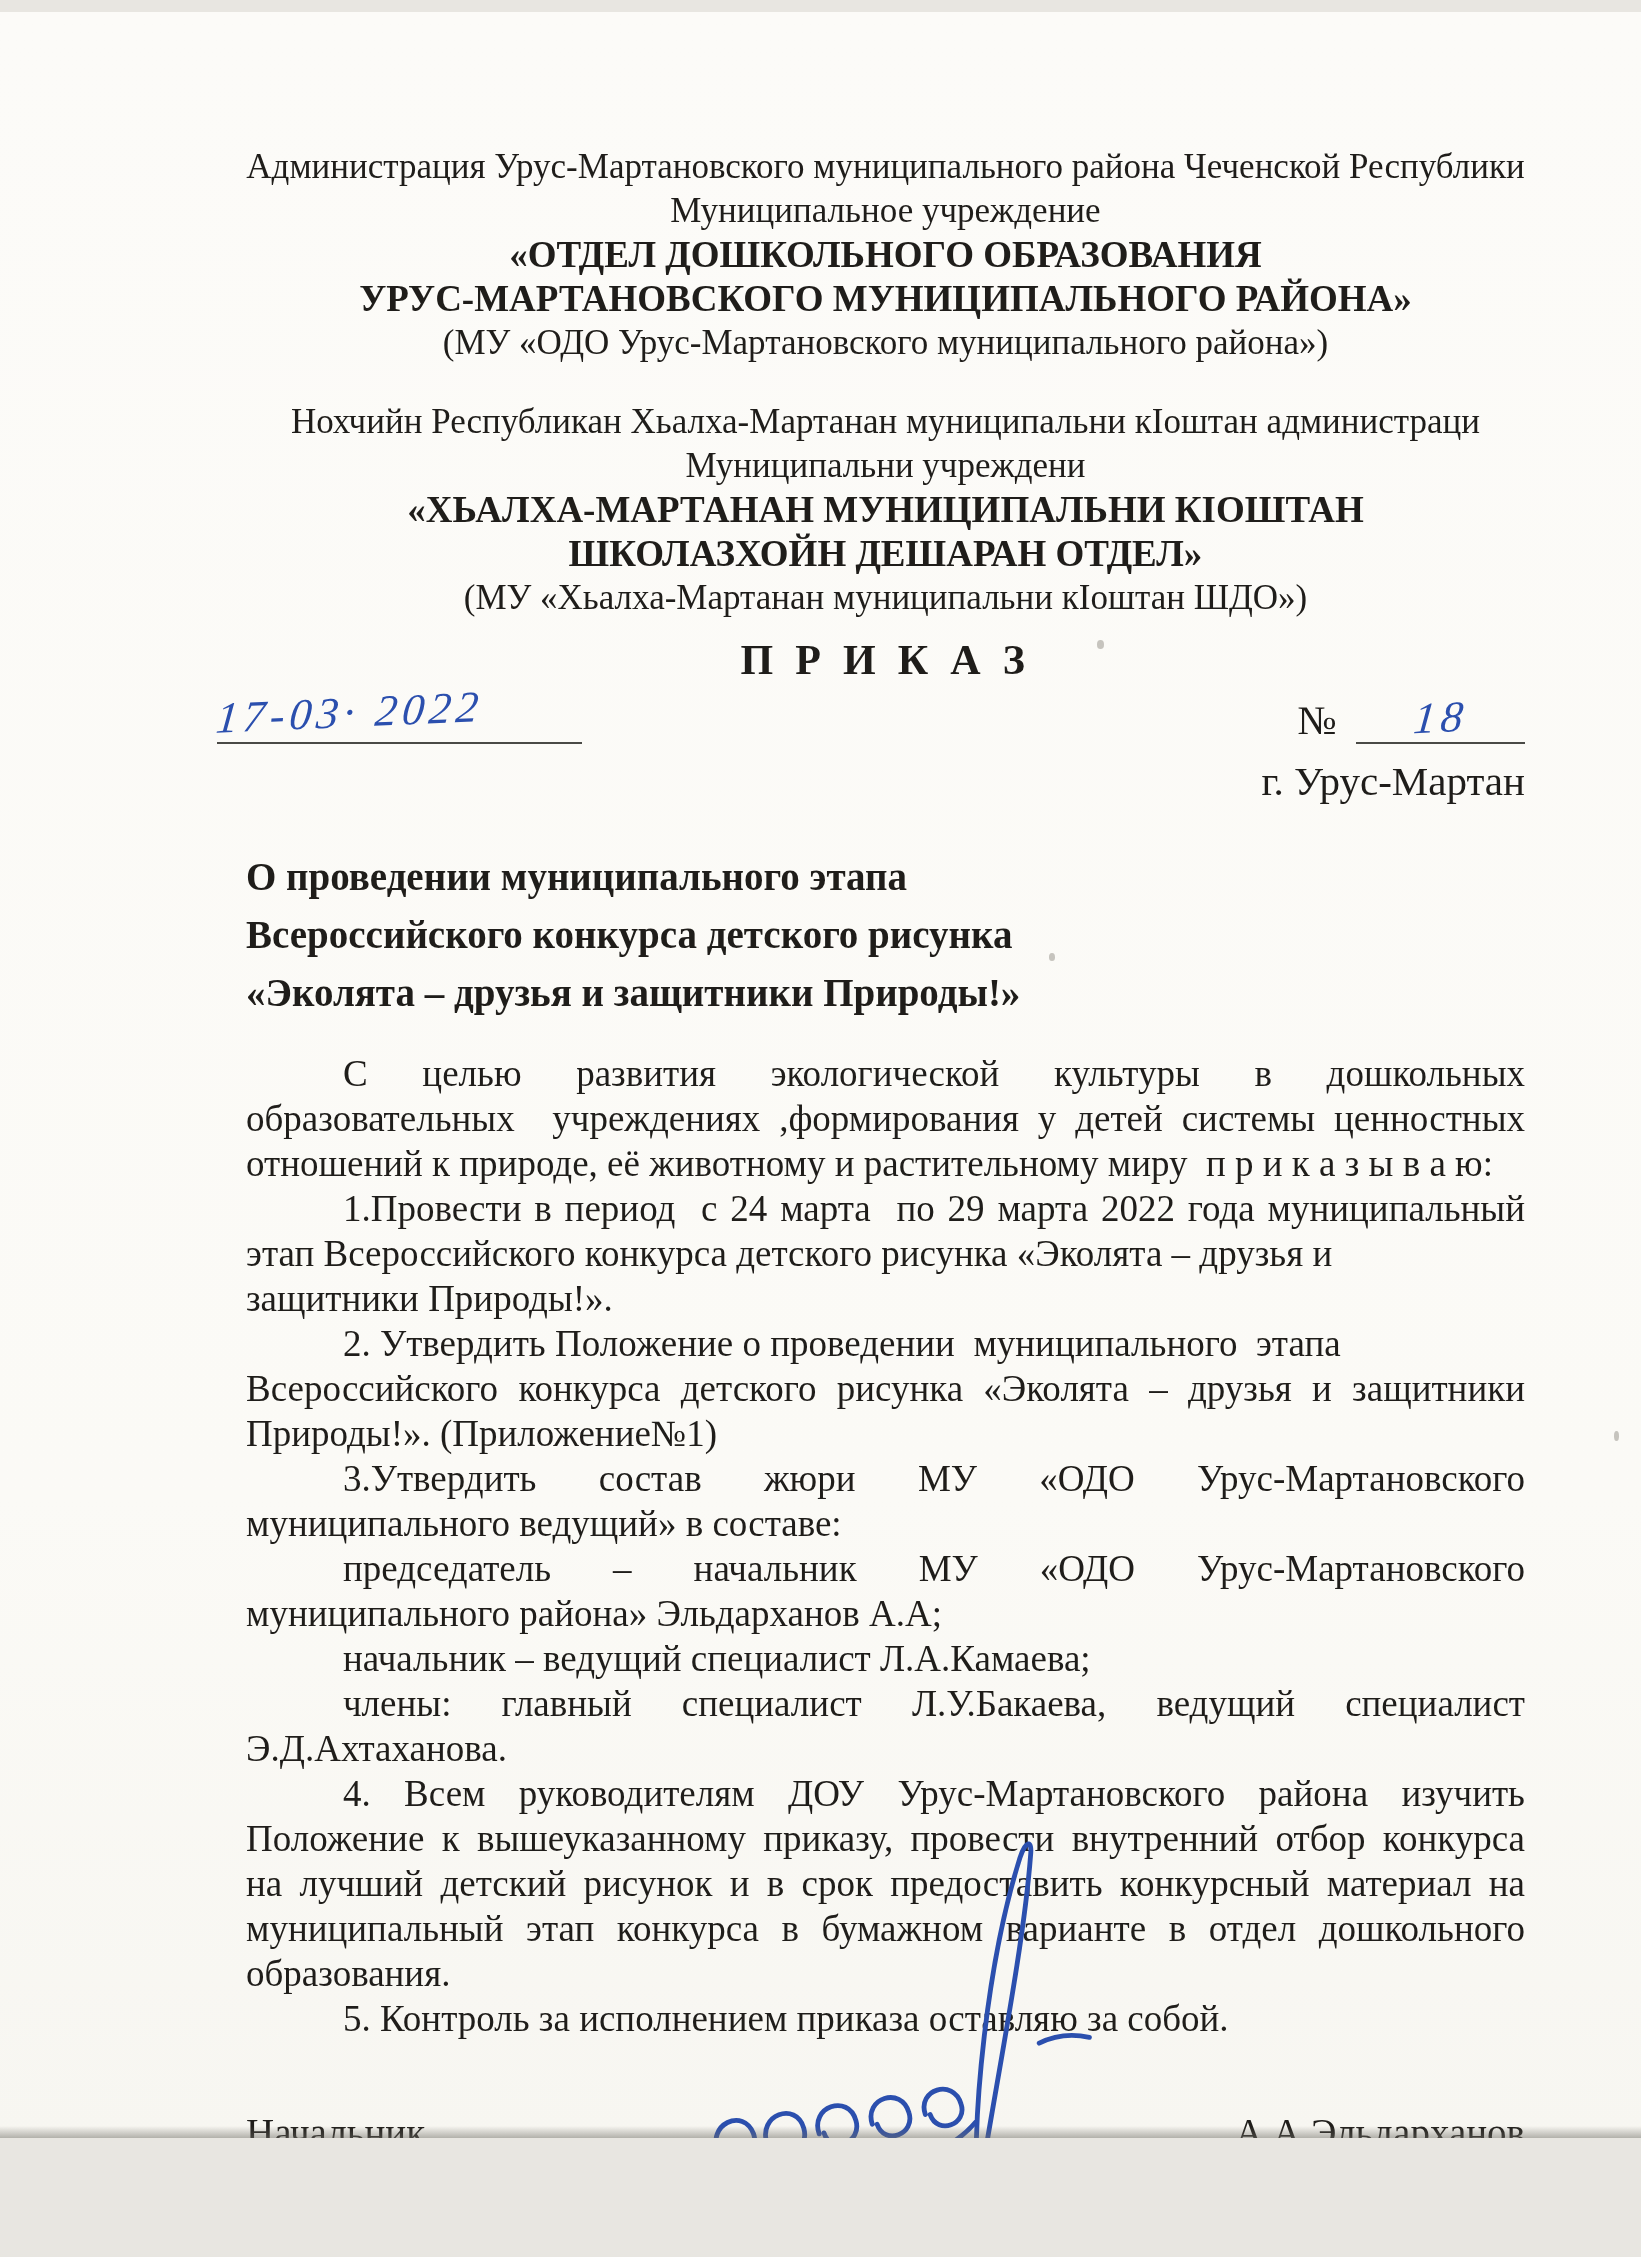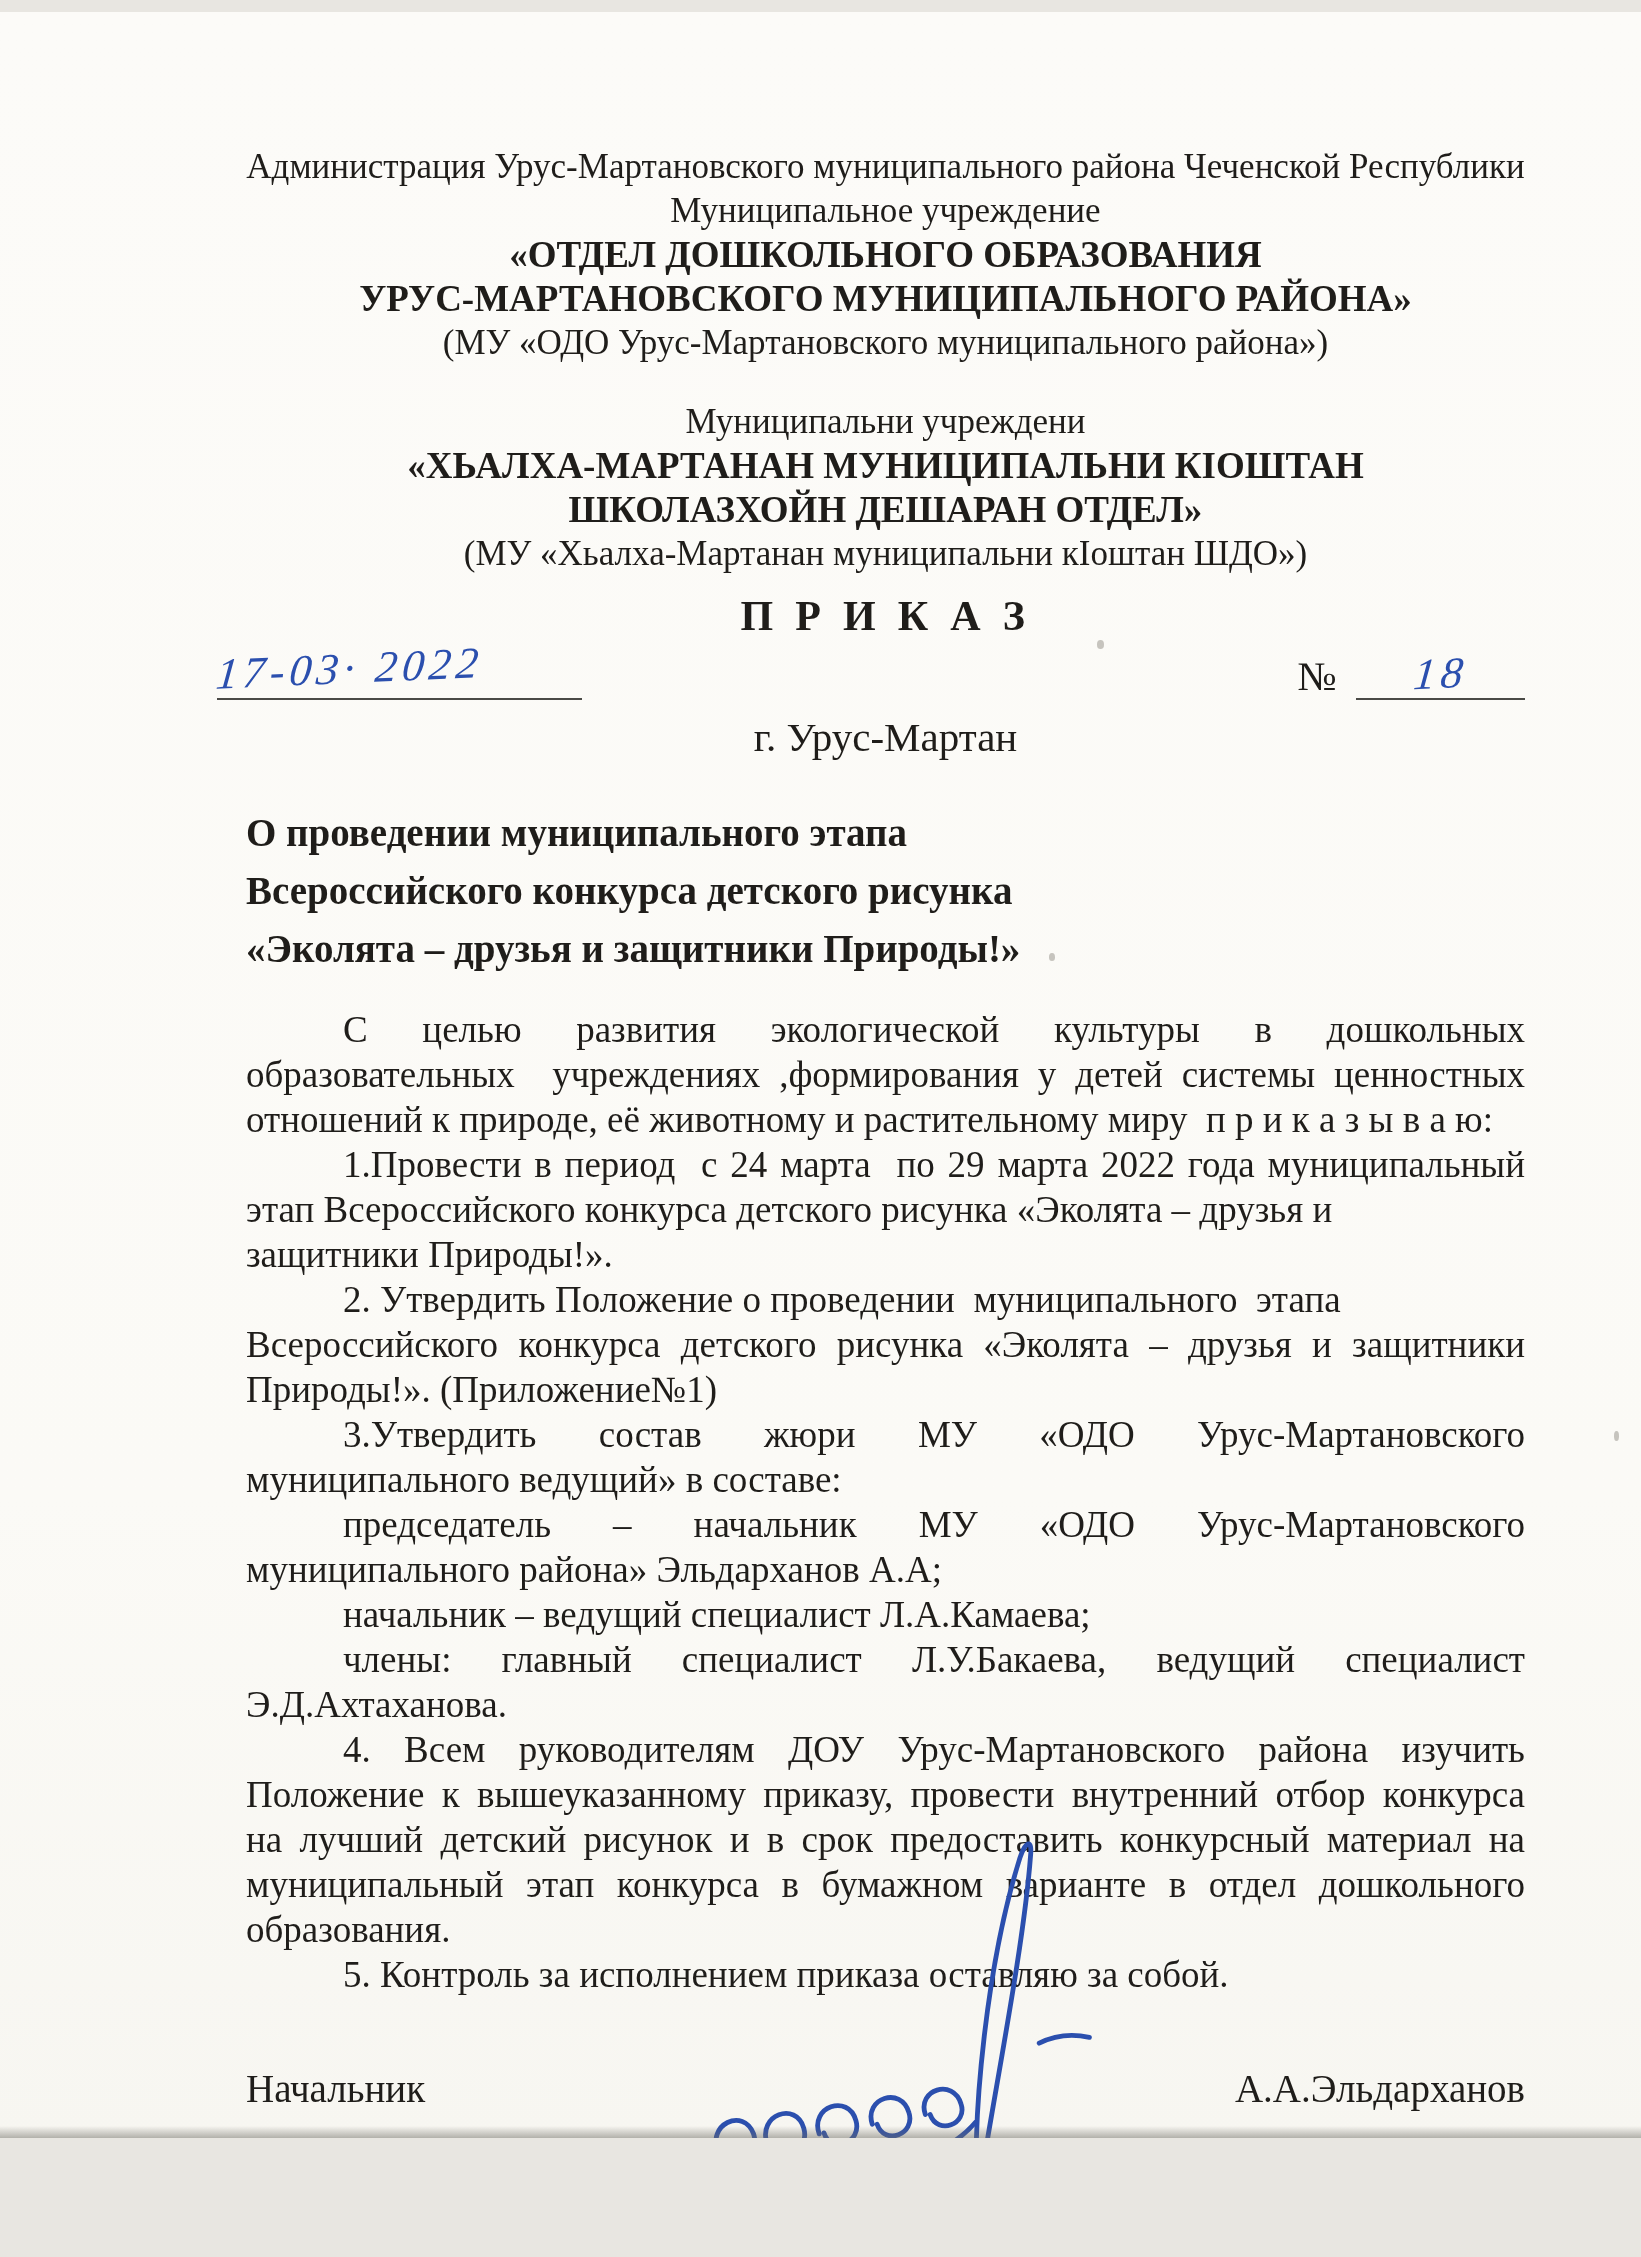--- a/index.html
+++ b/index.html
@@ -64,21 +64,21 @@
   .num-underline{
     display:inline-block;
     width:169px;
     border-bottom:2.9px solid #4a4a46;
     text-align:center;
     padding-bottom:1.9px;
     line-height:44px;
   }
   .place-line{
     margin-top:11.6px;
-    text-align:center;
+    text-align:right;
     font-size:41px;
     line-height:50px;
   }
   
   .subject{
     margin-top:42px;
     font-weight:bold;
     font-size:39px;
     line-height:58px;
   }
@@ -127,20 +127,21 @@
 
     <div class="letterhead letterhead-ru">
       <div>Администрация Урус-Мартановского муниципального района Чеченской Республики</div>
       <div class="b">Муниципальное учреждение</div>
       <div class="caps">«ОТДЕЛ ДОШКОЛЬНОГО ОБРАЗОВАНИЯ</div>
       <div class="caps">УРУС-МАРТАНОВСКОГО МУНИЦИПАЛЬНОГО РАЙОНА»</div>
       <div>(МУ «ОДО Урус-Мартановского муниципального района»)</div>
     </div>
 
     <div class="letterhead letterhead-che">
+      <div>Нохчийн Республикан Хьалха-Мартанан муниципальни кIоштан администраци</div>
       <div class="b">Муниципальни учреждени</div>
       <div class="caps">«ХЬАЛХА-МАРТАНАН МУНИЦИПАЛЬНИ КIОШТАН</div>
       <div class="caps">ШКОЛАЗХОЙН ДЕШАРАН ОТДЕЛ»</div>
       <div>(МУ «Хьалха-Мартанан муниципальни кIоштан ШДО»)</div>
     </div>
 
     <div class="order-title">П Р И К А З</div>
 
     <div class="meta-row">
       <div class="date-field">

